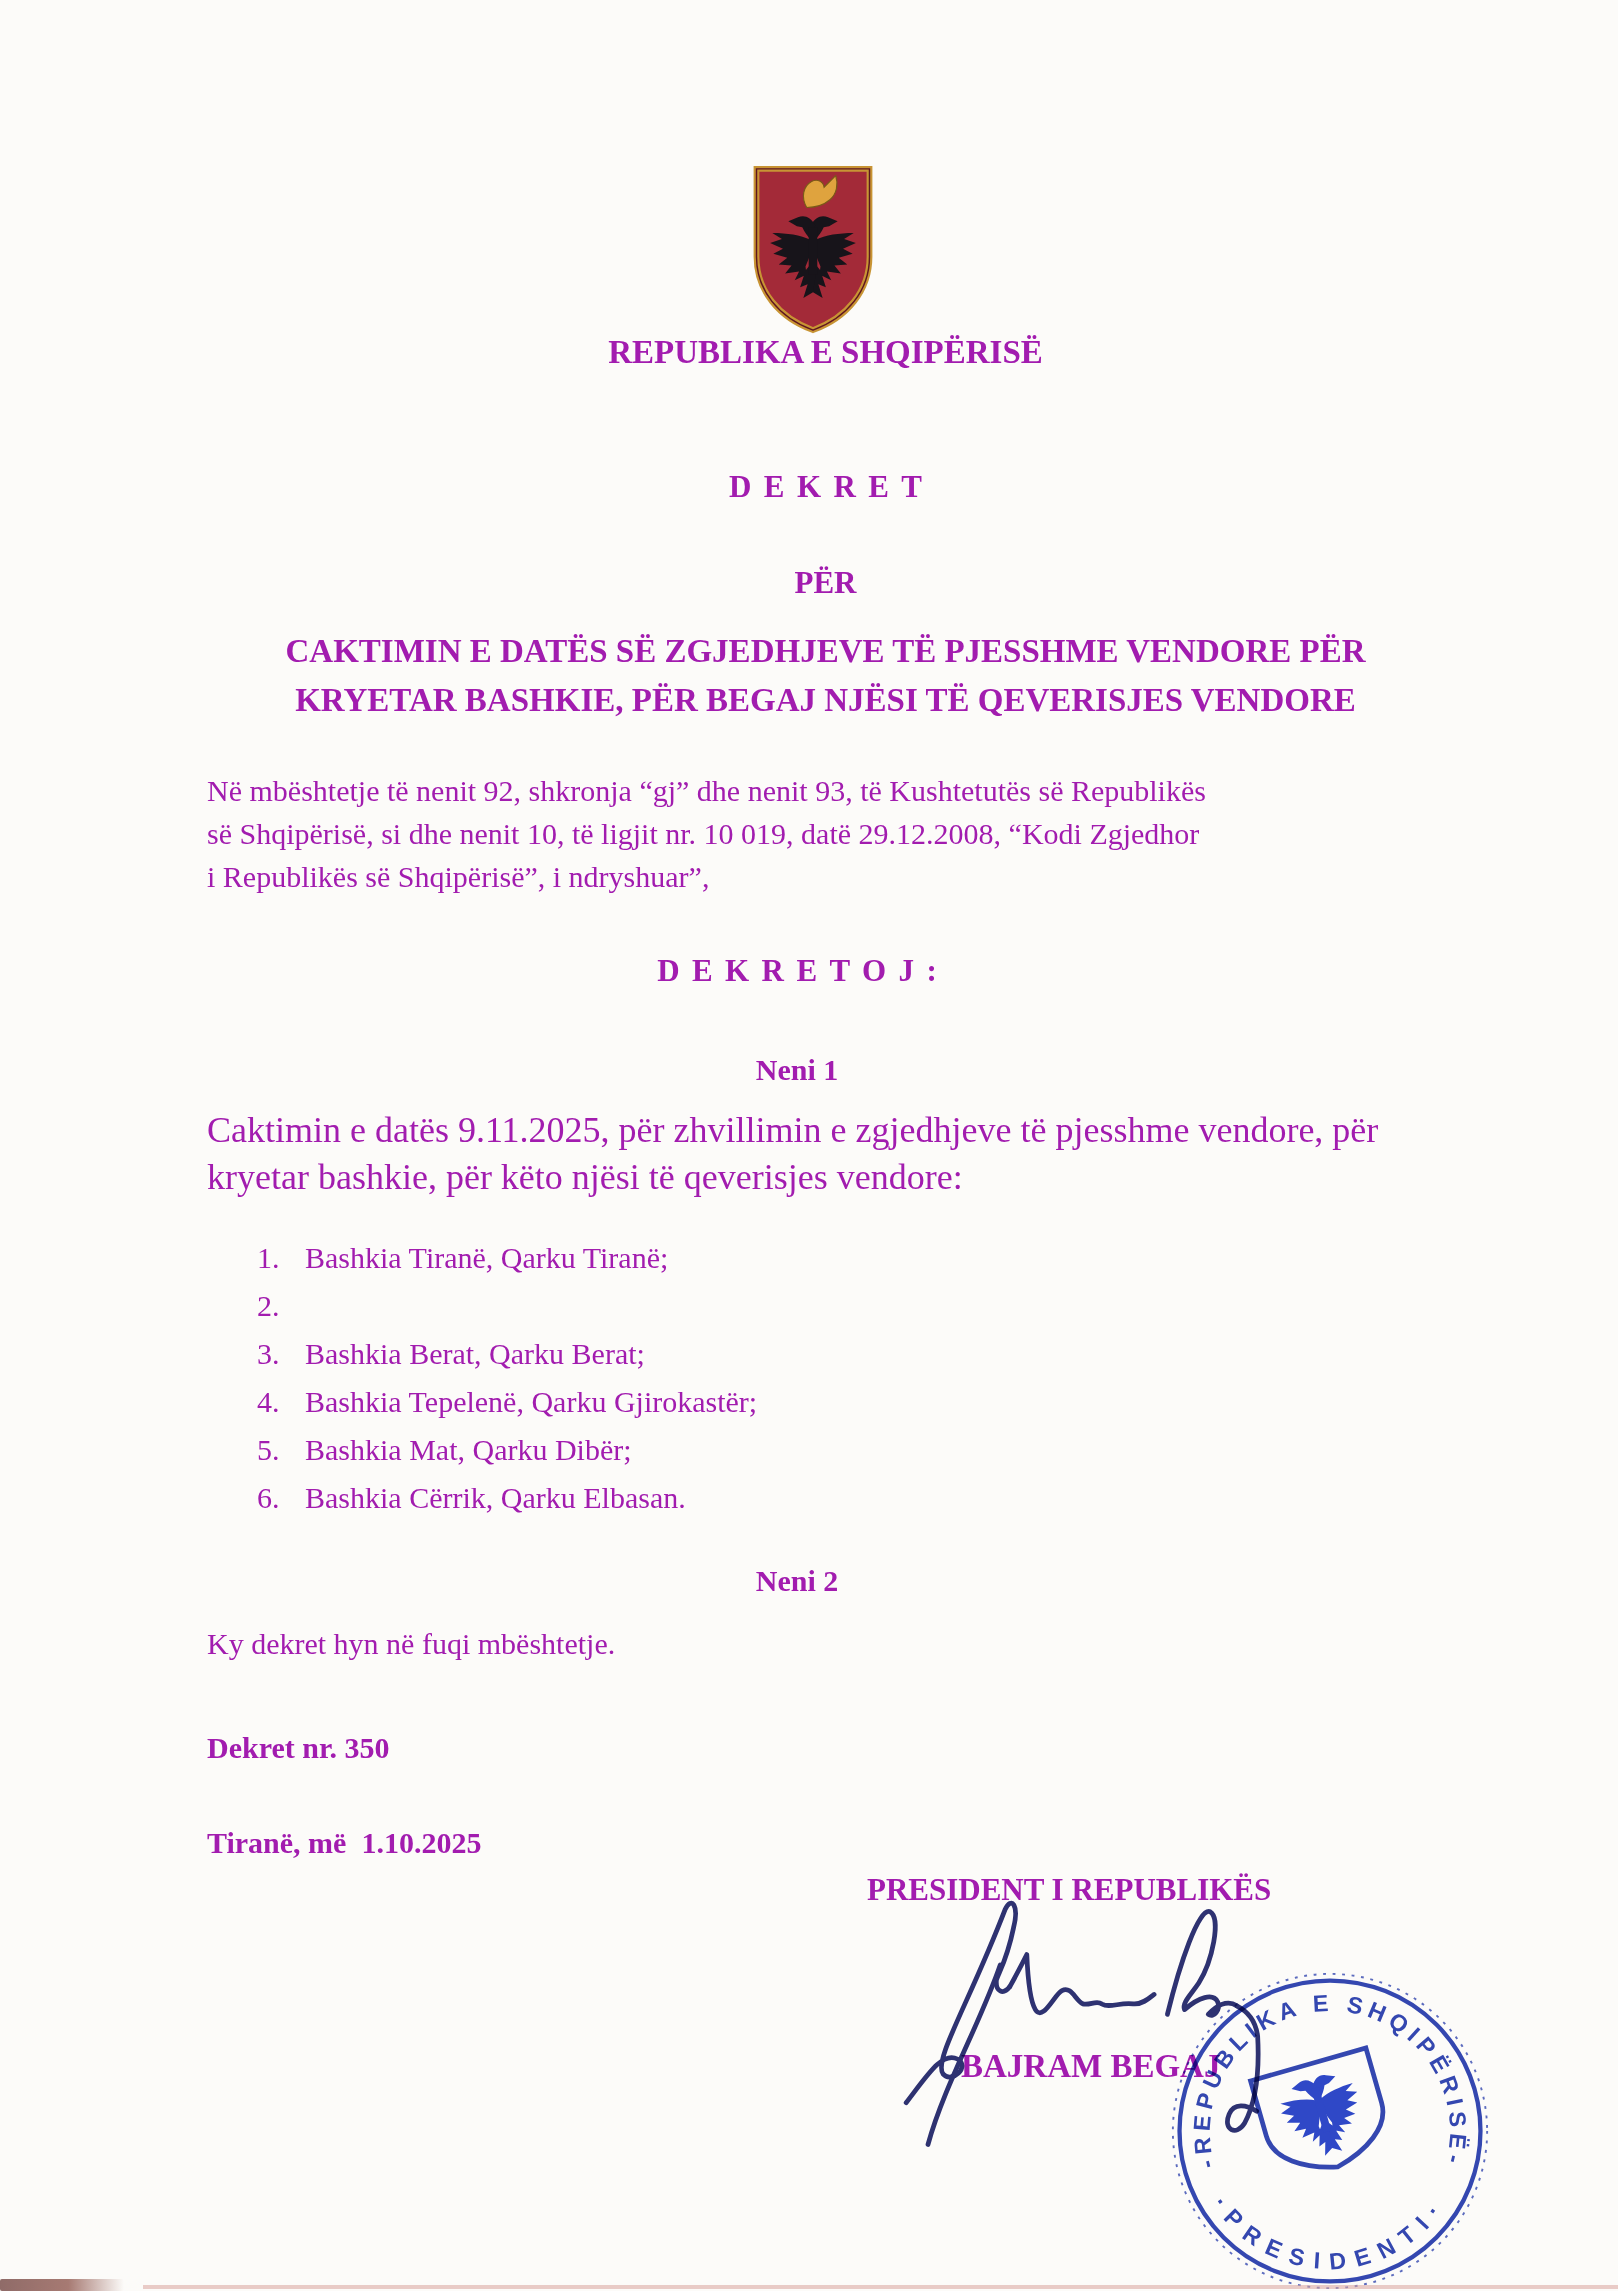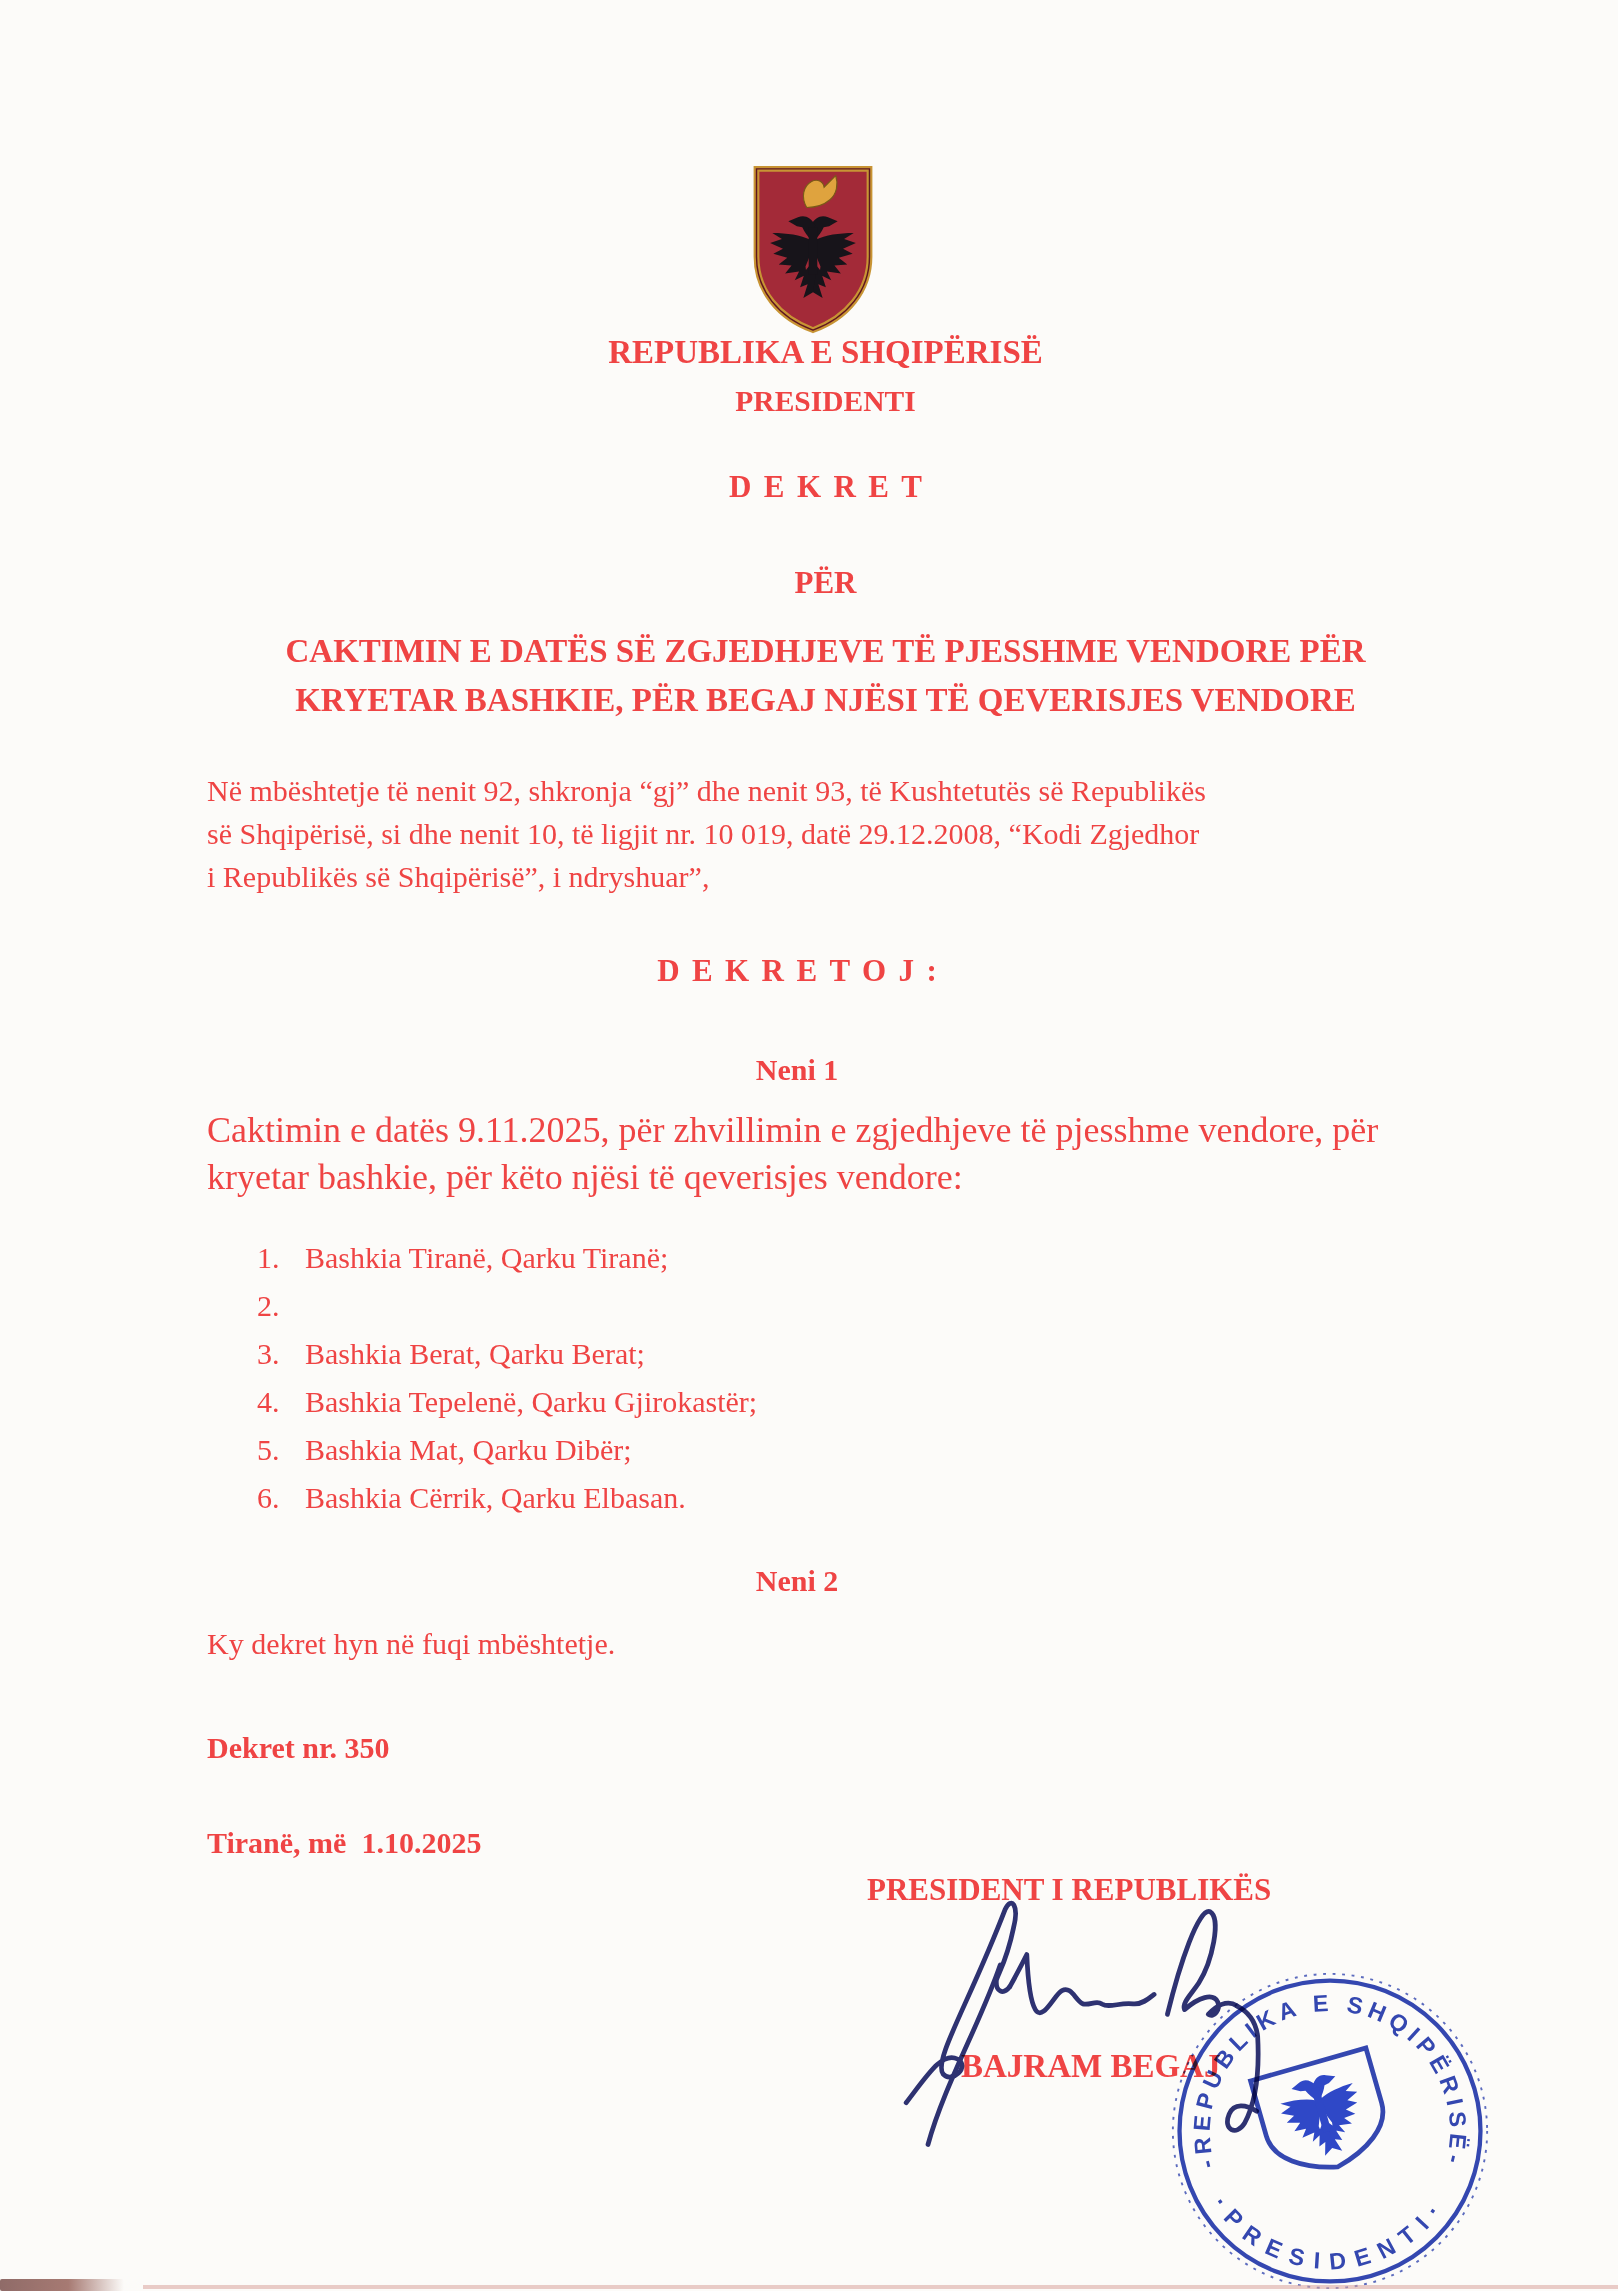--- a/index.html
+++ b/index.html
@@ -2,21 +2,21 @@
 <html style="font-size:15px"><head>
 <meta charset="utf-8">
 <style>
   html,body{margin:0;padding:0;background:#e8e8e8;}
   #page{
     position:relative;
     width:1619px;height:2291px;
     background:#fcfbf9;
     overflow:hidden;
     font-family:"Liberation Serif","DejaVu Serif",serif;
-    color:#ef4444;
+    color:#a21caf;
   }
   .abs{position:absolute;}
   .cwide{position:absolute;left:33px;width:1585px;text-align:center;}
   .cmid{position:absolute;left:0px;width:1594px;text-align:center;}
   .b{font-weight:bold;}
   .h-republic{top:336px;font-size:33px;line-height:1;}
   .h-presidenti{top:387px;font-size:29.5px;line-height:1;}
   .h-dekret{top:471px;font-size:31px;line-height:1;letter-spacing:12.4px;text-indent:12.4px;}
   .h-per{top:567px;font-size:31px;line-height:1;}
   .h-title{top:627px;font-size:33px;line-height:49px;}
@@ -60,21 +60,20 @@
   </svg>
 
   <svg id="emblem-svg" class="abs" width="122" height="169" viewBox="0 0 125 175">
     <path d="M4,4 H121 V95 C121,130 98,158 62.5,171 C27,158 4,130 4,95 Z" fill="#a32a38" stroke="#c89434" stroke-width="6"></path>
     <path d="M4,4 H121 V95 C121,130 98,158 62.5,171 C27,158 4,130 4,95 Z" fill="none" stroke="#5f1620" stroke-width="1.5"></path>
     <use href="#eagle-shape" transform="translate(7,46) scale(1.11,1.02)" fill="#17141a"></use>
     <path d="M56,44 C50,34 52,22 61,17 C67,14 73,17 74,23 L86,11 C89,20 87,30 80,36 C73,42 64,44 56,44 Z" fill="#dfa33e" stroke="#7a5a18" stroke-width="1.2"></path>
   </svg>
 
   <div class="cwide b h-republic">REPUBLIKA E SHQIPËRISË</div>
-  <div class="cwide b h-presidenti">PRESIDENTI</div>
   <div class="cwide b h-dekret">DEKRET</div>
   <div class="cwide b h-per">PËR</div>
 
   <div class="cwide b h-title">
     <div>CAKTIMIN E DATËS SË ZGJEDHJEVE TË PJESSHME VENDORE PËR</div>
     <div>KRYETAR BASHKIE, PËR BEGAJ NJËSI TË QEVERISJES VENDORE</div>
   </div>
 
   <div class="abs preamble">
     <div>Në mbështetje të nenit 92, shkronja “gj” dhe nenit 93, të Kushtetutës së Republikës</div>

